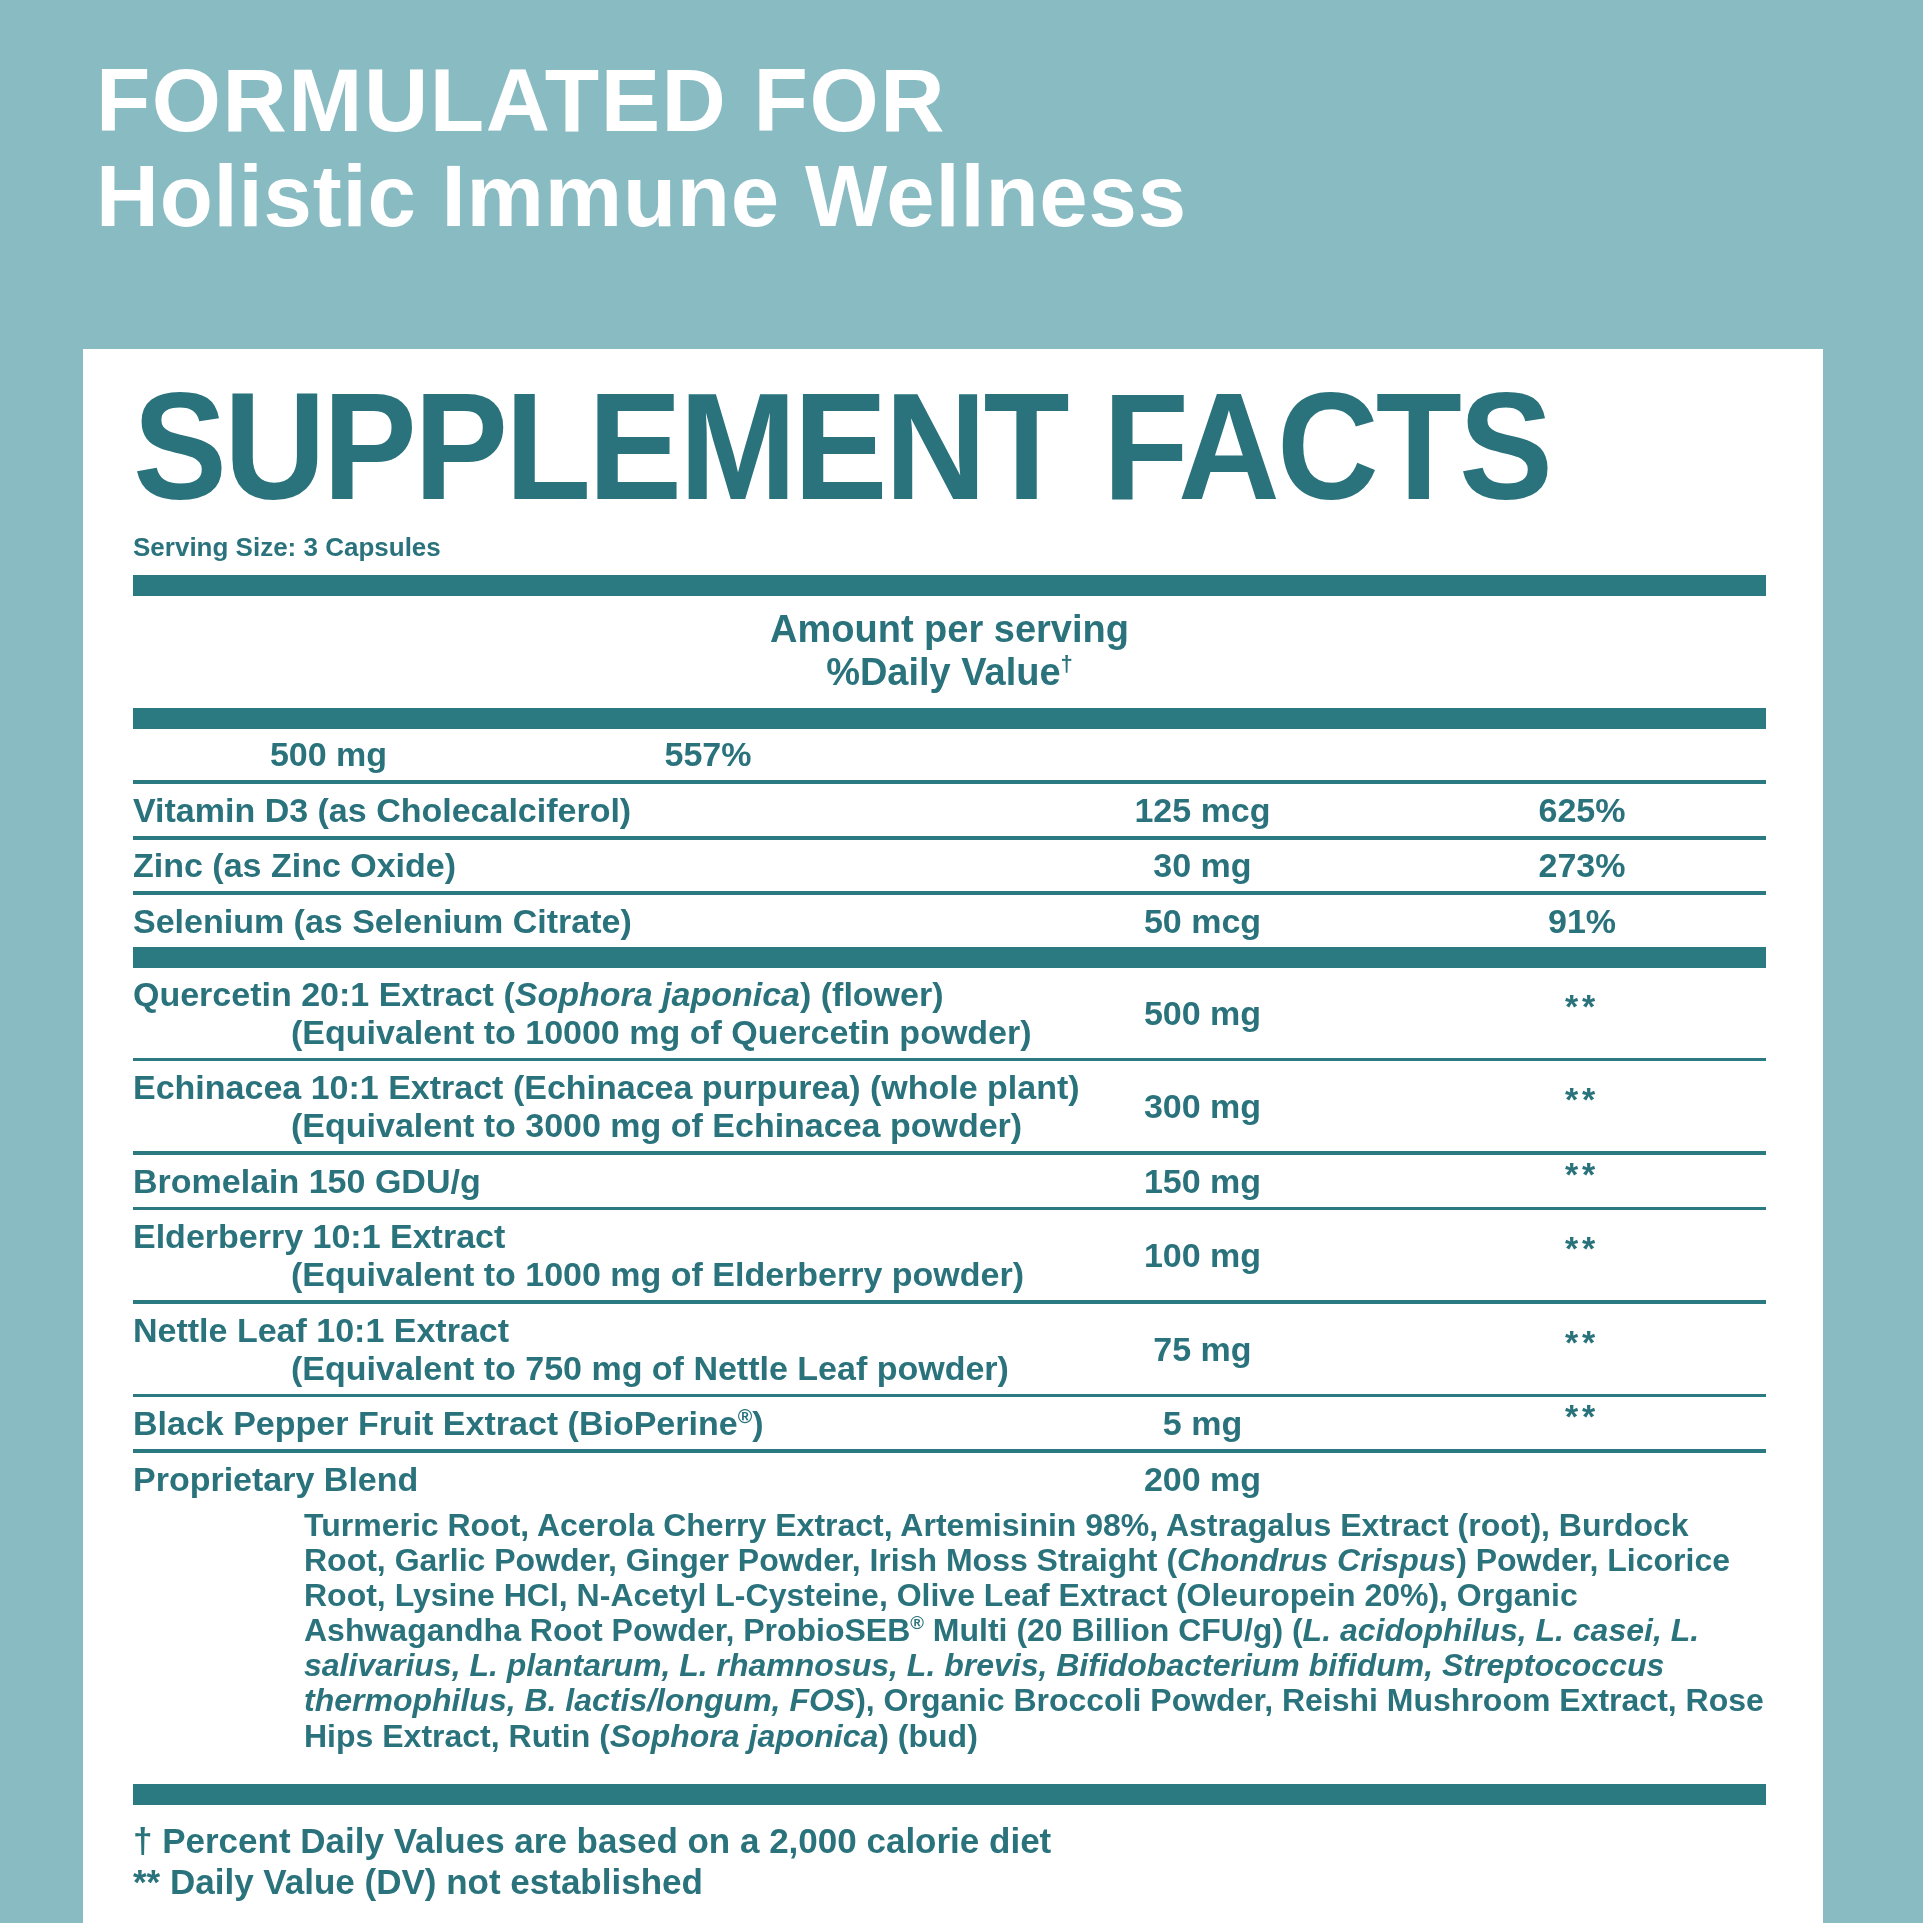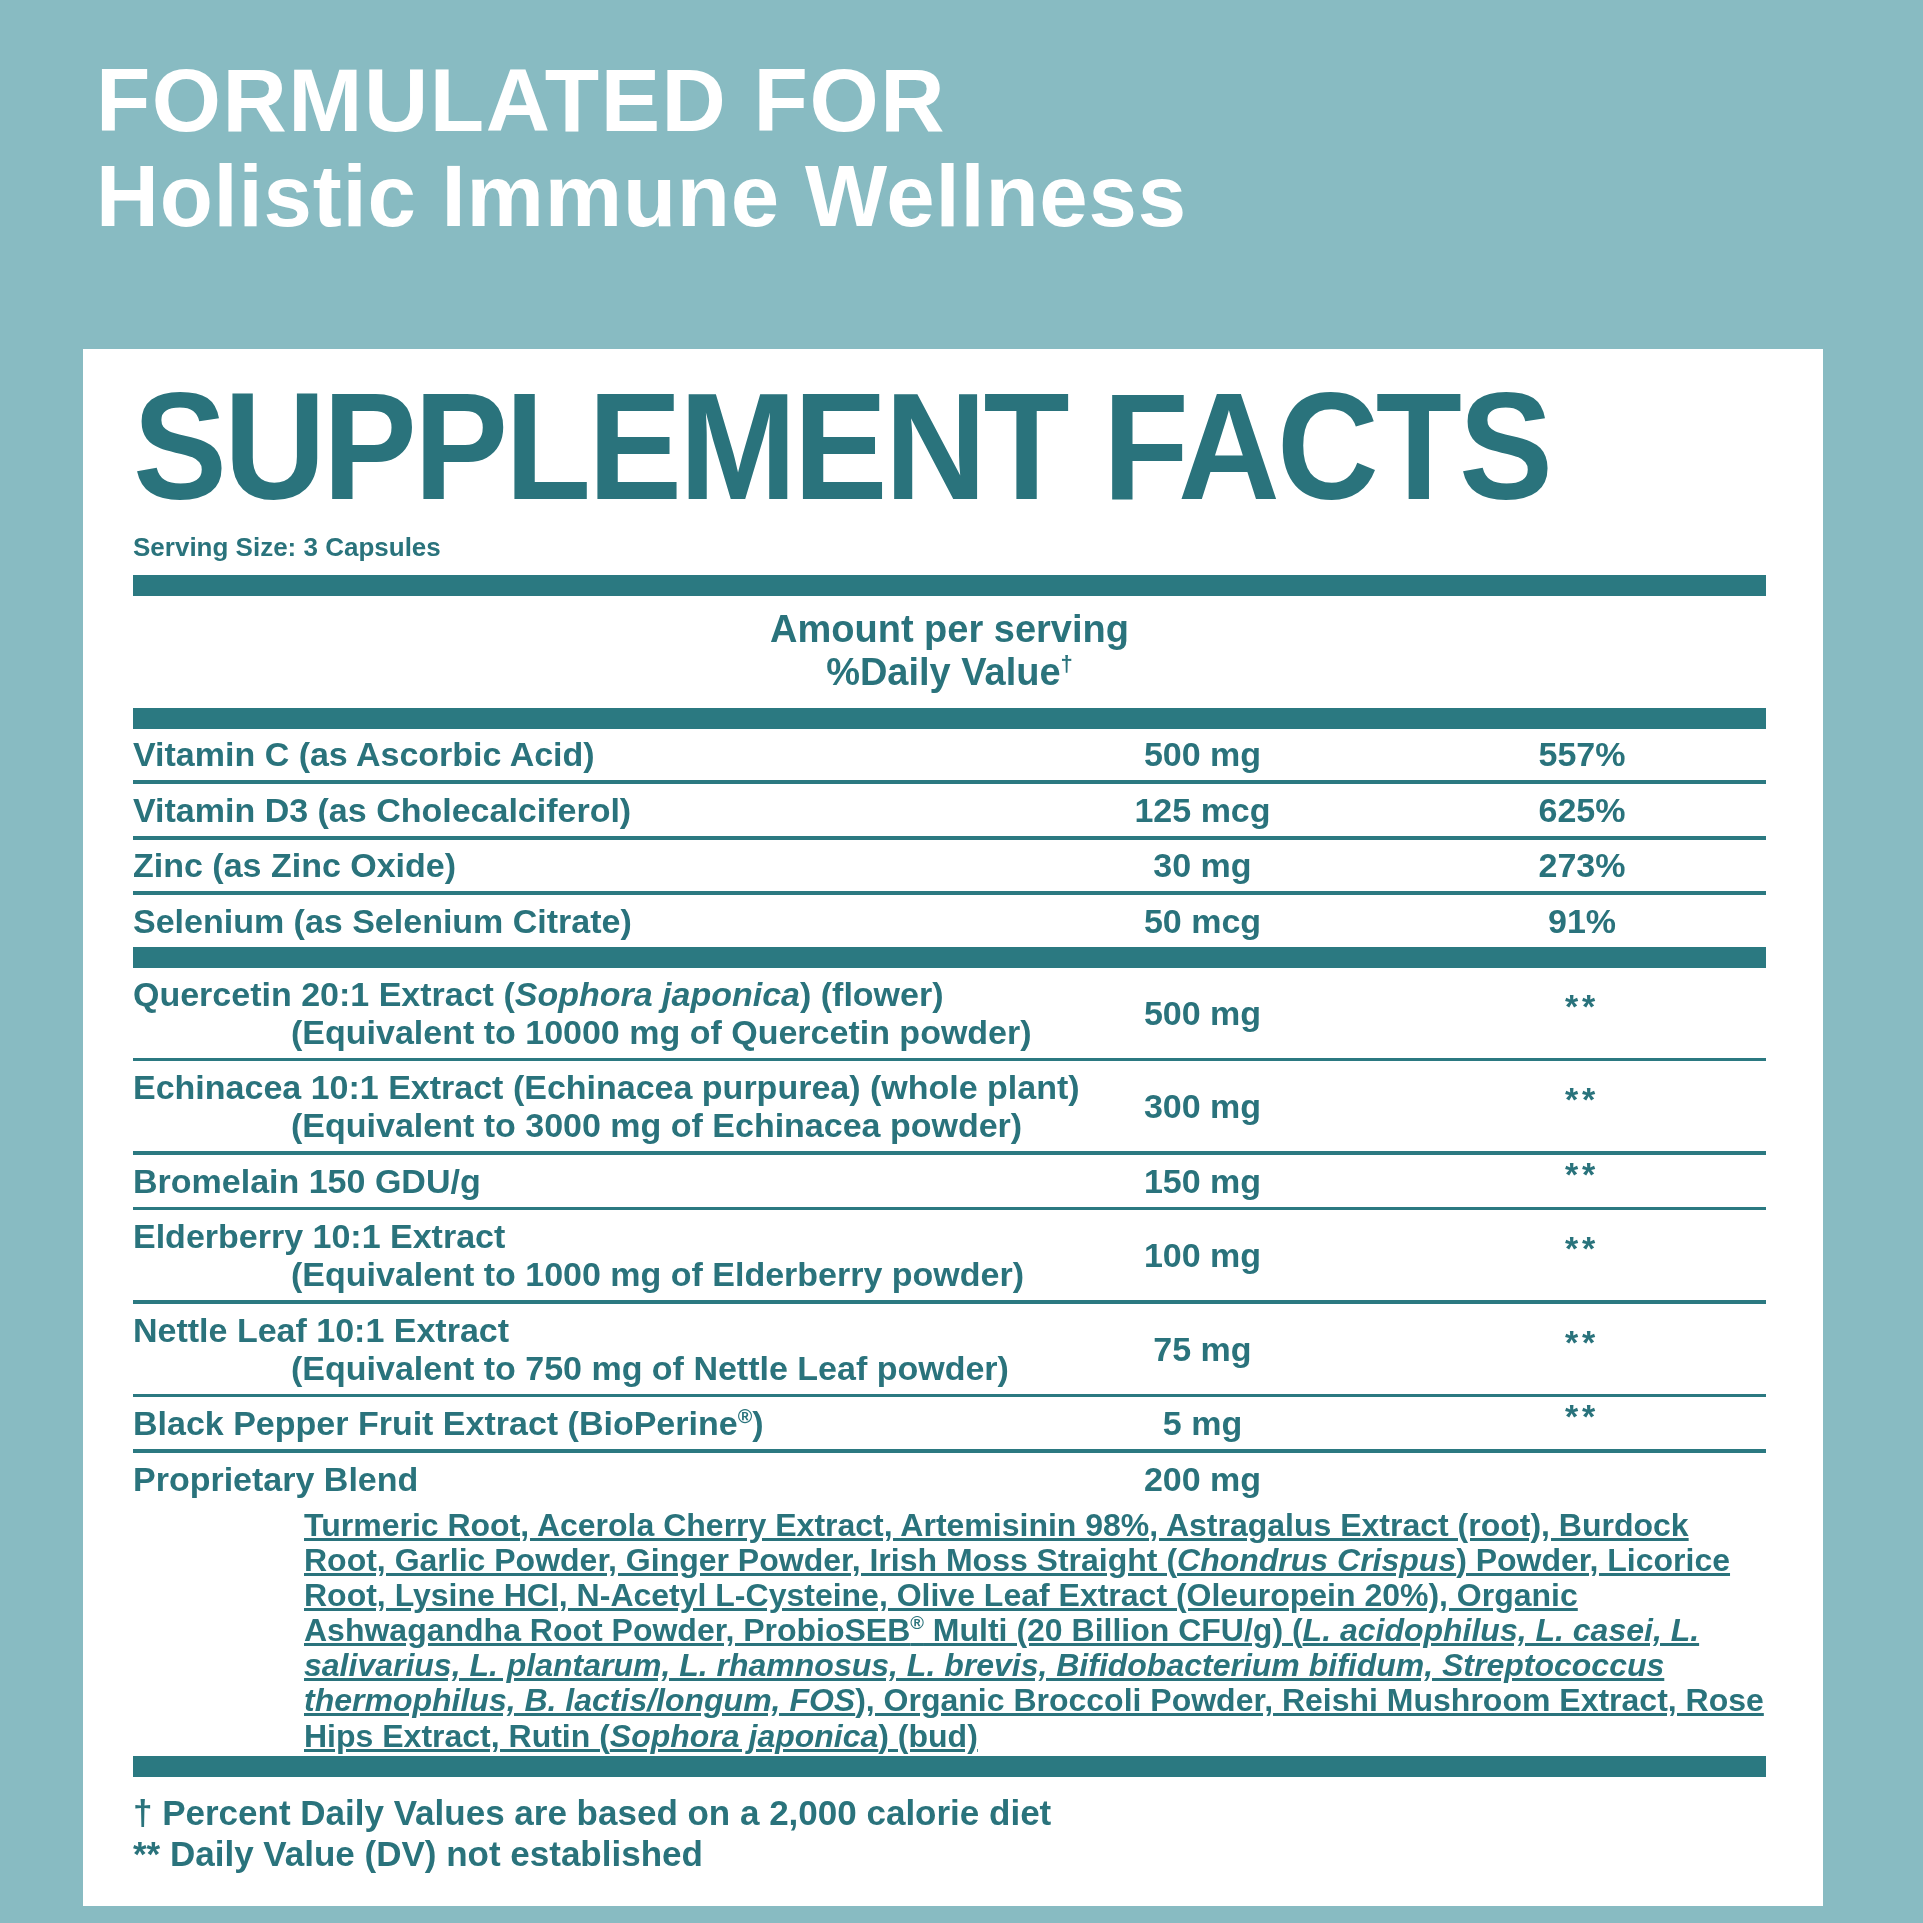--- a/index.html
+++ b/index.html
@@ -89,25 +89,24 @@
   }
   .sep { height: 3.8px; background: var(--bar); }
   .cell-name { flex: 1; min-width: 0; }
   .cell-name .nm { white-space: nowrap; }
   .cell-name .sub { padding-left: 158px; white-space: nowrap; }
   .cell-amount { width: 391px; text-align: center; }
   .cell-dv { width: 368px; text-align: center; }
   .cell-dv.star span { display: inline-block; transform: translateY(-7.5px); letter-spacing: 3.8px; }
 
   .blend-desc {
-    margin: 3px 0 2px 171px;
+    margin: 3px 0 30px 171px;
     font-size: 32px;
     line-height: 1.1;
     max-width: 1495px;
-    text-decoration: underline;
   }
   .footnotes {
     margin-top: 15px;
     font-size: 35px;
     line-height: 1.18;
   }
 </style>
 </head>
 <body>
 
@@ -128,23 +127,20 @@
   <div class="cols-header">
     <div class="col-name-spacer"></div>
     <div class="col-amount">Amount per serving</div>
     <div class="col-dv"><span>%Daily Value</span><sup>†</sup></div>
   </div>
 
   <div class="bar"></div>
 
   <div id="rows-vitamins">
       <div class="row">
-        <div class="cell-name">
-          <div class="nm"><span>Vitamin C (as Ascorbic Acid)</span></div>
-        </div>
         <div class="cell-amount">500 mg</div>
         <div class="cell-dv">557%</div>
       </div>
       <div class="sep"></div>
       <div class="row">
         <div class="cell-name">
           <div class="nm"><span>Vitamin D3 (as Cholecalciferol)</span></div>
         </div>
         <div class="cell-amount">125 mcg</div>
         <div class="cell-dv">625%</div>

